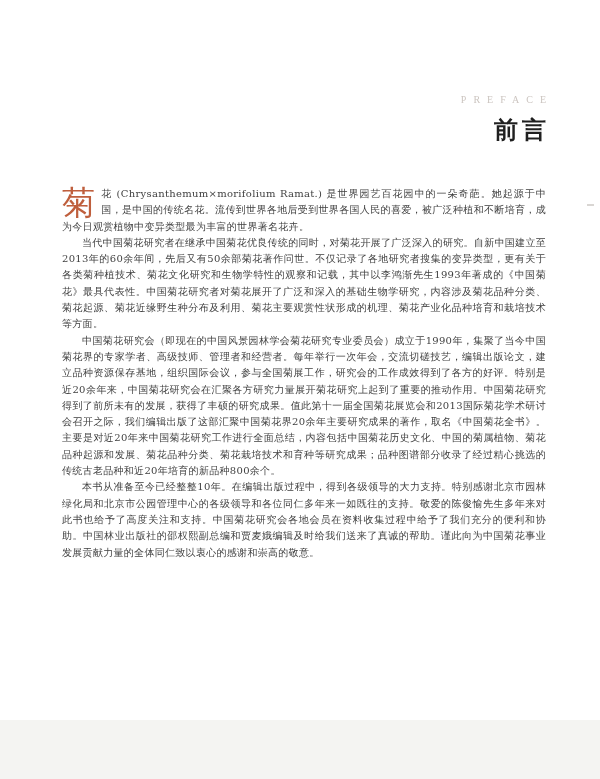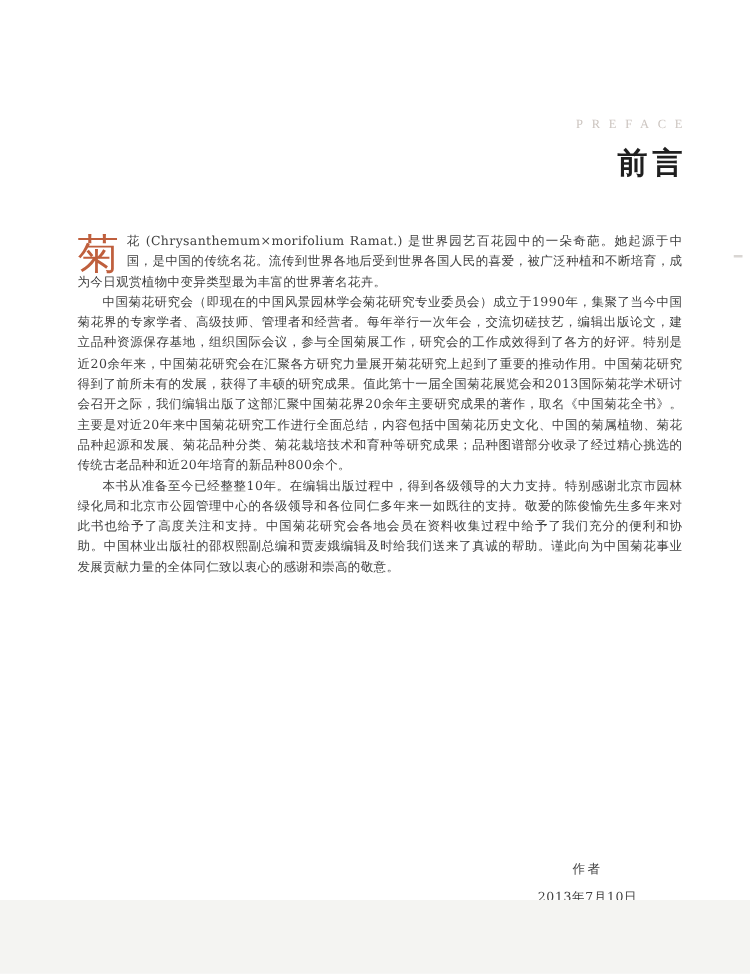--- a/index.html
+++ b/index.html
@@ -80,24 +80,21 @@
 
   <div class="header">
     <span class="preface-label">PREFACE</span>
     <span class="page-title">前言</span>
   </div>
 
   <div class="content">
     <p class="p-first">
       <span class="dropcap">菊</span><span>花 (</span><span class="latin-name">Chrysanthemum×morifolium</span><span> Ramat.) </span><span>是世界园艺百花园中的一朵奇葩。她起源于中国，是中国的传统名花。流传到世界各地后受到世界各国人民的喜爱，被广泛种植和不断培育，成为今日观赏植物中变异类型最为丰富的世界著名花卉。</span>
     </p>
+    <p>当代中国菊花研究者在继承中国菊花优良传统的同时，对菊花开展了广泛深入的研究。自新中国建立至2013年的60余年间，先后又有50余部菊花著作问世。不仅记录了各地研究者搜集的变异类型，更有关于各类菊种植技术、菊花文化研究和生物学特性的观察和记载，其中以李鸿渐先生1993年著成的《中国菊花》最具代表性。中国菊花研究者对菊花展开了广泛和深入的基础生物学研究，内容涉及菊花品种分类、菊花起源、菊花近缘野生种分布及利用、菊花主要观赏性状形成的机理、菊花产业化品种培育和栽培技术等方面。</p>
     <p>中国菊花研究会（即现在的中国风景园林学会菊花研究专业委员会）成立于1990年，集聚了当今中国菊花界的专家学者、高级技师、管理者和经营者。每年举行一次年会，交流切磋技艺，编辑出版论文，建立品种资源保存基地，组织国际会议，参与全国菊展工作，研究会的工作成效得到了各方的好评。特别是近20余年来，中国菊花研究会在汇聚各方研究力量展开菊花研究上起到了重要的推动作用。中国菊花研究得到了前所未有的发展，获得了丰硕的研究成果。值此第十一届全国菊花展览会和2013国际菊花学术研讨会召开之际，我们编辑出版了这部汇聚中国菊花界20余年主要研究成果的著作，取名《中国菊花全书》。主要是对近20年来中国菊花研究工作进行全面总结，内容包括中国菊花历史文化、中国的菊属植物、菊花品种起源和发展、菊花品种分类、菊花栽培技术和育种等研究成果；品种图谱部分收录了经过精心挑选的传统古老品种和近20年培育的新品种800余个。</p>
     <p>本书从准备至今已经整整10年。在编辑出版过程中，得到各级领导的大力支持。特别感谢北京市园林绿化局和北京市公园管理中心的各级领导和各位同仁多年来一如既往的支持。敬爱的陈俊愉先生多年来对此书也给予了高度关注和支持。中国菊花研究会各地会员在资料收集过程中给予了我们充分的便利和协助。中国林业出版社的邵权熙副总编和贾麦娥编辑及时给我们送来了真诚的帮助。谨此向为中国菊花事业发展贡献力量的全体同仁致以衷心的感谢和崇高的敬意。</p>
   </div>
 
-  <div class="signature">
-    <div class="author">作者</div>
-    <div class="date">2013年7月10日</div>
-  </div>
 
   <div class="scan-artifact"></div>
 
 </div>
 
 </body></html>

